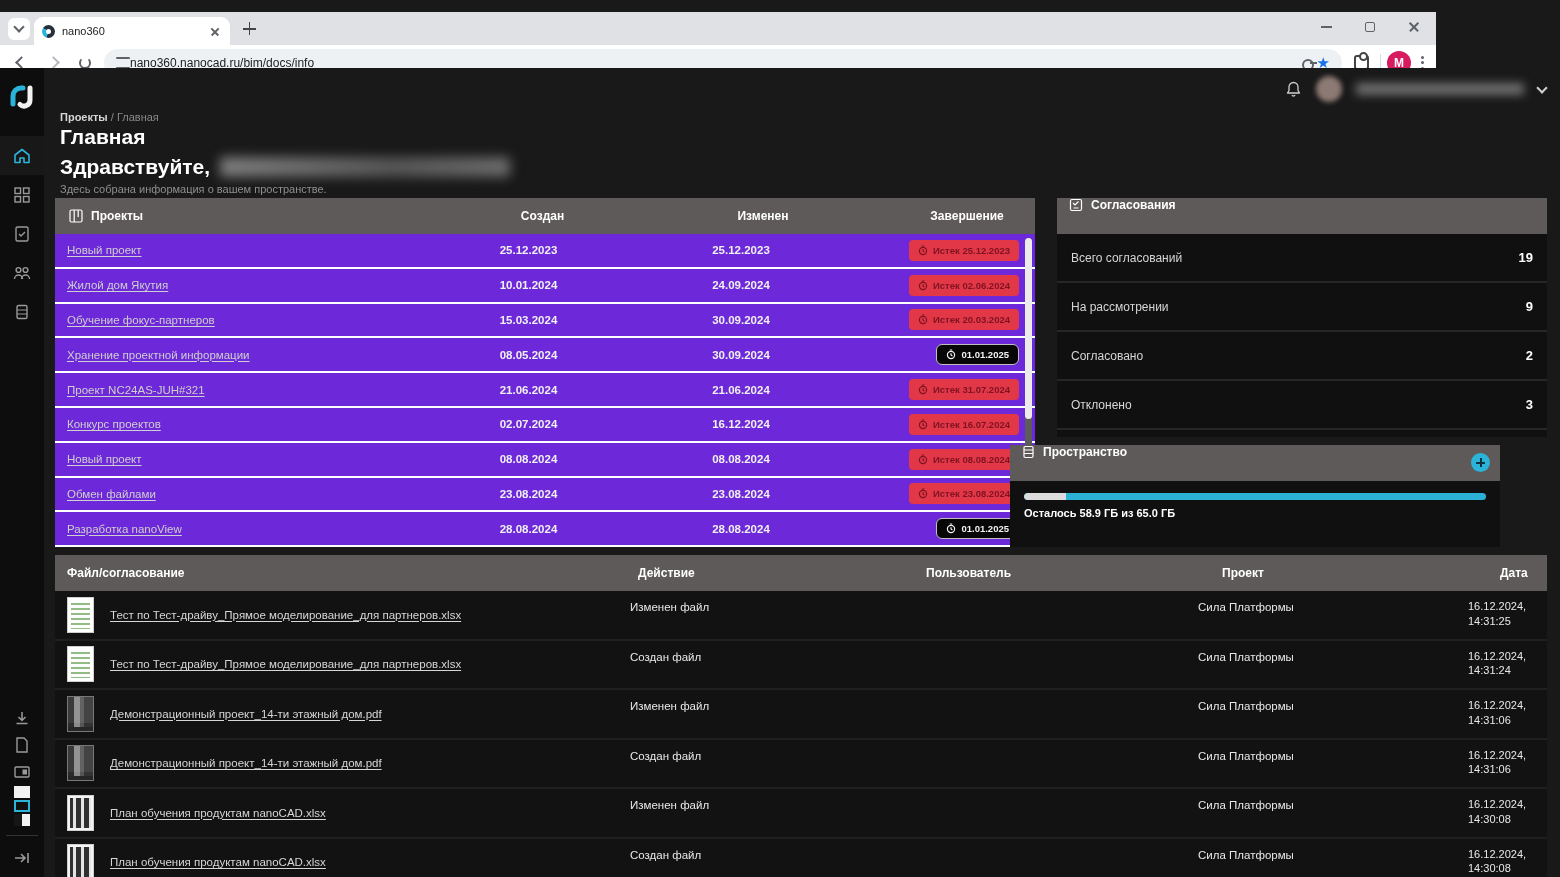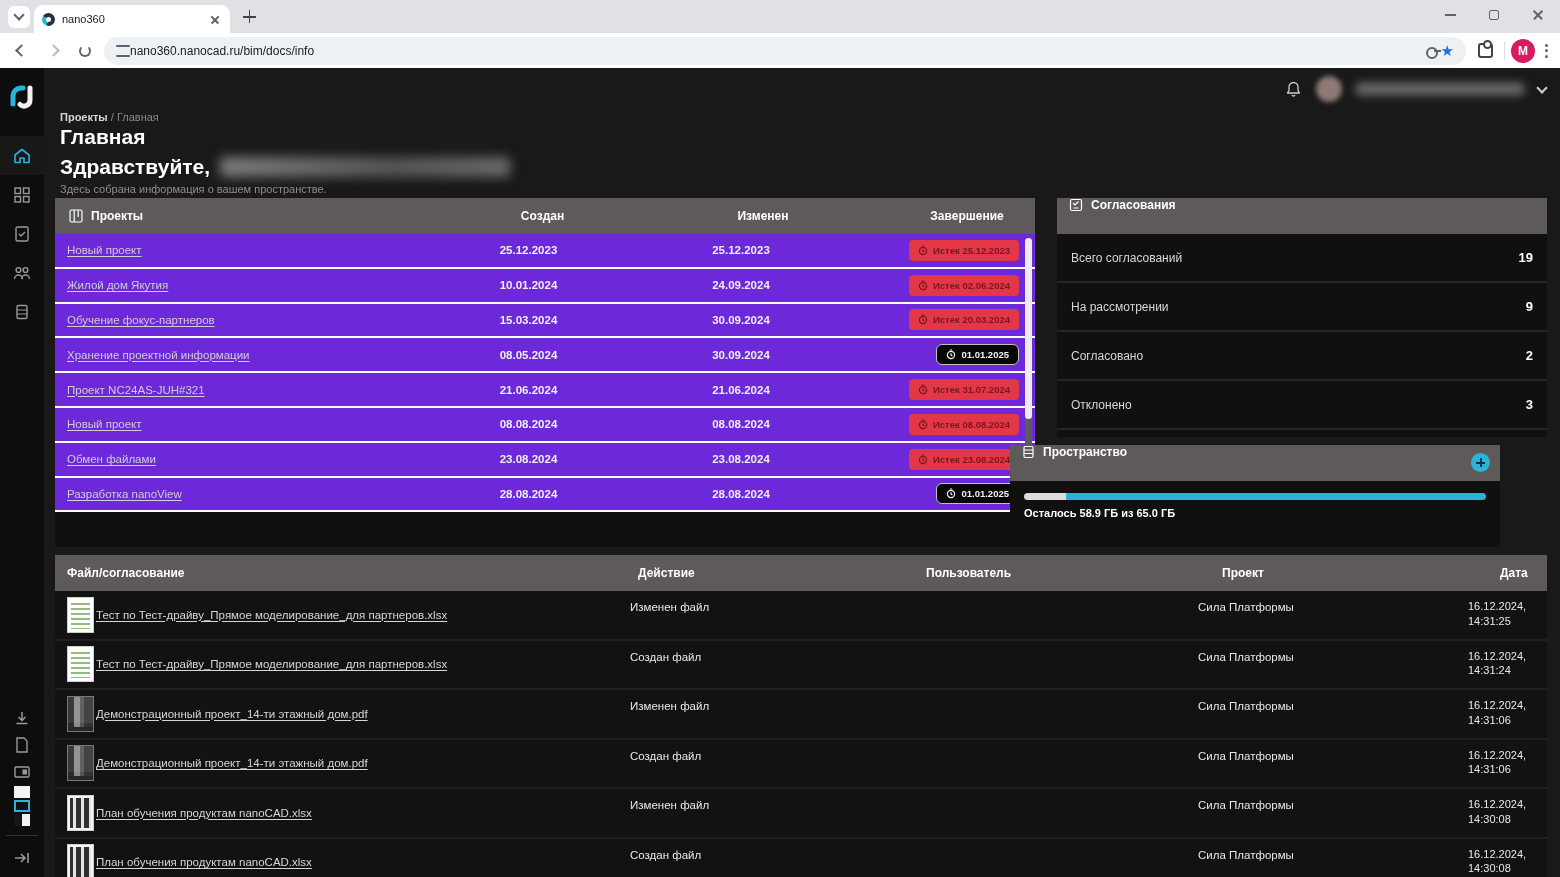--- a/index.html
+++ b/index.html
@@ -1,20 +1,20 @@
 <!DOCTYPE html>
 <html><head>
 <meta charset="utf-8">
 <style>
   * { box-sizing: border-box; margin: 0; padding: 0; }
   html,body { width:1560px; height:877px; overflow:hidden; background:#191919;
     font-family:"Liberation Sans", sans-serif; }
 
   
-  .browser { position:absolute; top:0; left:0; width:1560px; height:68px; }
+  .browser { position:absolute; top:12px; left:0; width:1436px; height:68px; }
   .tabstrip { height:33px; background:#dfe1e5; display:flex; align-items:flex-end; position:relative; }
   .tab-search { width:22px; height:22px; background:#fff; border-radius:6px; margin:0 4px 5px 8px;
     display:flex; align-items:center; justify-content:center; }
   .chev { width:8px; height:8px; border-right:2px solid #5f6368; border-bottom:2px solid #5f6368;
     transform:rotate(45deg); margin-top:-4px; }
   .tab { width:196px; height:28px; background:#fff; border-radius:9px 9px 0 0; display:flex;
     align-items:center; padding:0 8px; gap:7px; }
   .favicon { width:13px; height:13px; border-radius:50%;
     background:conic-gradient(#26303c 0 55%, #2bb3d9 55% 85%, #26303c 85%); position:relative; }
   .favicon::after { content:""; position:absolute; inset:4px; background:#fff; border-radius:50%; }
@@ -141,21 +141,21 @@
   .pbar { height:7px; border-radius:4px; display:flex; overflow:hidden; background:#2bb0d6; }
   .pbar .used { background:#dcdcdc; height:100%; border-radius:4px 0 0 4px; }
   .space-label { margin-top:7px; color:#fff; font-size:11px; font-weight:bold; }
 
   
   .act-card { left:11px; top:487px; width:1492px; height:322px; }
   .act-hdr { display:grid; grid-template-columns:563px 280px 288px 270px 1fr; align-items:center; }
   .act-hdr span { font-weight:bold; }
   .act-row { display:grid; grid-template-columns:563px 280px 288px 270px 1fr;
     height:49.5px; background:#121212; border-bottom:2px solid #1f1f1f; padding-left:12px; }
-  .act-file { display:flex; align-items:center; gap:2px; }
+  .act-file { display:flex; align-items:center; gap:16px; }
   .file-thumb { width:27px; height:36px; border:1px solid #9a9a9a; background:#fff; flex:none; }
   .file-thumb.xlsx { background:
       repeating-linear-gradient(180deg, rgba(160,205,145,.9) 0 2px, #fdfdfd 2px 5px); 
       border-color:#cfcfcf; box-shadow:inset 0 0 0 3px #fff; }
   .file-thumb.pdf { background:linear-gradient(90deg,#2a2a2a 0 22%, #8a8a8a 22% 48%, #555 48% 62%, #333 62%);
       border-color:#777; box-shadow:inset 0 -4px 0 #262626, inset 0 26px 0 rgba(255,255,255,.08); }
   .file-thumb.plan { background:repeating-linear-gradient(90deg,#303030 0 5px,#e4e4e4 5px 8px);
       border-color:#cfcfcf; box-shadow:inset 0 0 0 2px #f4f4f4; }
   .act-file a { color:#d6d6d6; font-size:11.5px; text-decoration:underline; text-underline-offset:2px; }
   .act-action { padding-top:10px; color:#e8e8e8; font-size:11.5px; }
@@ -398,20 +398,34 @@
               <span class="badge expired">
                 <svg width="10" height="11" viewBox="0 0 10 11" fill="none" stroke-width="1.2">
                   <circle cx="5" cy="6" r="3.6"></circle>
                   <path d="M5 4.2 V6 l1.4 .9 M3.8 1 h2.4"></path>
                 </svg>
                 <span>Истек 31.07.2024</span>
               </span>
             </span>
           </div>
 
+          <div class="proj-row">
+            <a href="#">Конкурс проектов</a>
+            <span class="d">02.07.2024</span>
+            <span class="d">16.12.2024</span>
+            <span class="badge-cell">
+              <span class="badge expired">
+                <svg width="10" height="11" viewBox="0 0 10 11" fill="none" stroke-width="1.2">
+                  <circle cx="5" cy="6" r="3.6"></circle>
+                  <path d="M5 4.2 V6 l1.4 .9 M3.8 1 h2.4"></path>
+                </svg>
+                <span>Истек 16.07.2024</span>
+              </span>
+            </span>
+          </div>
 
           <div class="proj-row">
             <a href="#">Новый проект</a>
             <span class="d">08.08.2024</span>
             <span class="d">08.08.2024</span>
             <span class="badge-cell">
               <span class="badge expired">
                 <svg width="10" height="11" viewBox="0 0 10 11" fill="none" stroke-width="1.2">
                   <circle cx="5" cy="6" r="3.6"></circle>
                   <path d="M5 4.2 V6 l1.4 .9 M3.8 1 h2.4"></path>

